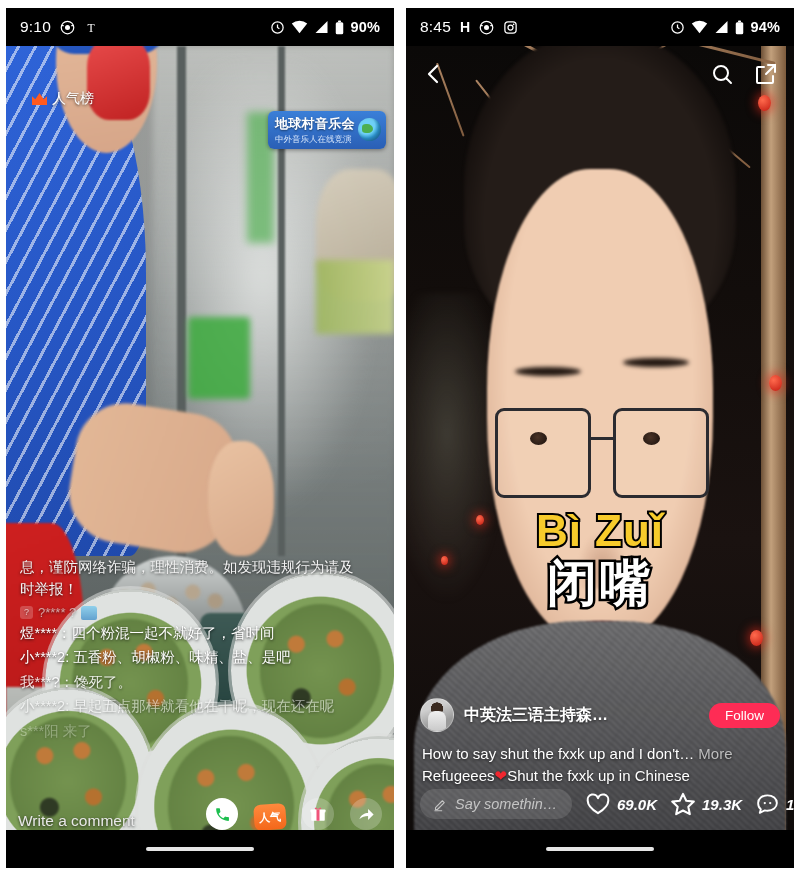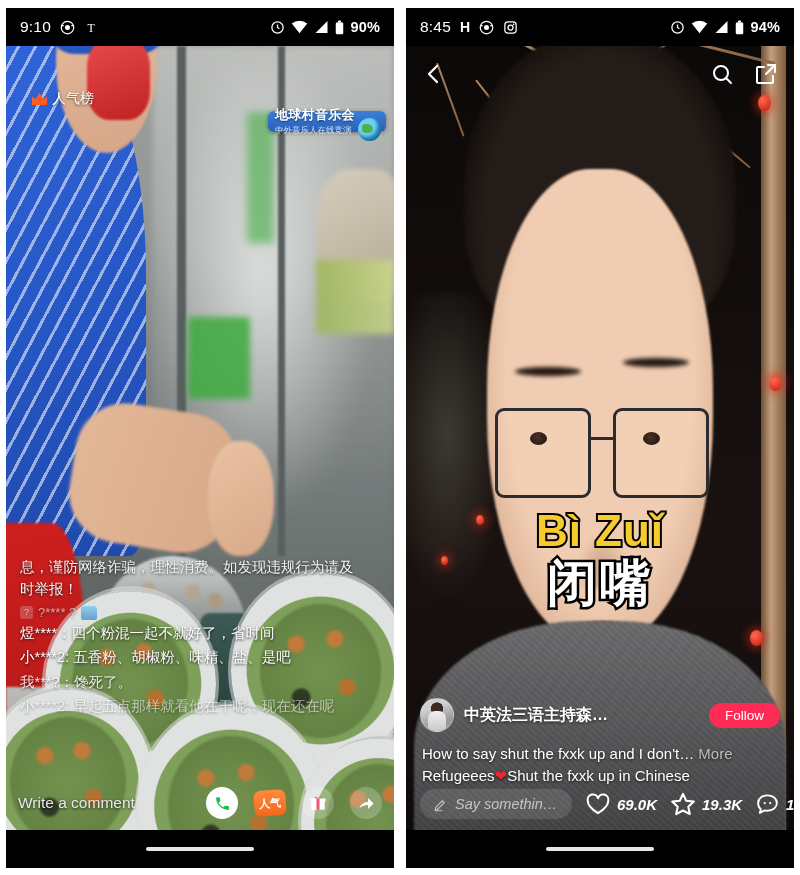--- a/index.html
+++ b/index.html
@@ -306,21 +306,21 @@
   .l-crown {
     width:15px; height:12px; flex:0 0 15px;
     background:#ff5a1f;
     clip-path: polygon(0% 100%, 0% 28%, 22% 52%, 50% 0%, 78% 52%, 100% 28%, 100% 100%);
   }
   .l-ranktext {
     color:#fff; font-size:14px; text-shadow:0 1px 3px rgba(0,0,0,.7);
   }
   .l-eventbadge {
     position:absolute; top:103px; right:8px; z-index:20;
-    width: 118px; height: 21px;
+    width: 118px; height: 38px;
     background: linear-gradient(180deg,#3a7fd8,#2a5fb5);
     border-radius: 6px;
     display:flex; flex-direction:column; justify-content:center;
     padding: 2px 30px 2px 7px;
     box-shadow: 0 1px 4px rgba(0,0,0,.4);
   }
   .l-eventtitle {
     color:#fff; font-size:13px; font-weight:700; letter-spacing:.3px;
     text-shadow: 0 1px 2px rgba(0,0,0,.5); white-space:nowrap;
   }
@@ -368,21 +368,21 @@
   }
   .pagoda {
     display:inline-block; width:16px; height:14px;
     background: linear-gradient(180deg,#6fc9f0,#2f86c8);
     border-radius: 3px 3px 2px 2px;
   }
 
   
   .l-bottom {
     position:absolute; left:0; right:0; bottom:38px; height:54px;
-    display:flex; align-items:center; padding: 0 12px; gap:16px; z-index:22;
+    display:flex; align-items:flex-end; padding: 0 12px; gap:16px; z-index:22;
   }
   .l-cmtinput {
     color:#e8e8e8; font-size:15.5px; flex:1;
     text-shadow: 0 1px 3px rgba(0,0,0,.75);
   }
   .circbtn {
     width:32px; height:32px; border-radius:50%;
     display:flex; align-items:center; justify-content:center;
     flex:0 0 32px; cursor:pointer;
   }
@@ -588,20 +588,23 @@
         <span class="nick">煜****</span><span>：四个粉混一起不就好了，省时间</span>
       </div>
       <div class="l-cmt">
         <span class="nick">小****2</span><span>: 五香粉、胡椒粉、味精、盐、是吧</span>
       </div>
       <div class="l-cmt dim1">
         <span class="nick">我***?</span><span>：馋死了。</span>
       </div>
       <div class="l-cmt dim2">
         <span class="nick">小****2</span><span>: 早起五点那样就看他在干呢，现在还在呢</span>
+      </div>
+      <div class="l-cmt dim3">
+        <span class="nick">s***阳</span><span> 来了</span>
       </div>
     </div>
 
     <div class="l-bottom">
       <span class="l-cmtinput">Write a comment</span>
       <span class="circbtn b-phone">
         <svg width="17" height="17" viewBox="0 0 24 24">
             <path d="M6.6 10.8c1.4 2.8 3.8 5.1 6.6 6.6l2.2-2.2c.3-.3.7-.4 1-.2 1.2.4 2.4.6 3.7.6.6 0 1 .4 1 1V20c0 .6-.4 1-1 1C10.6 21 3 13.4 3 4c0-.6.4-1 1-1h3.4c.6 0 1 .4 1 1 0 1.3.2 2.5.6 3.7.1.3 0 .7-.2 1l-2.2 2.1z" fill="#1dbf4f"></path>
           </svg>
       </span>

